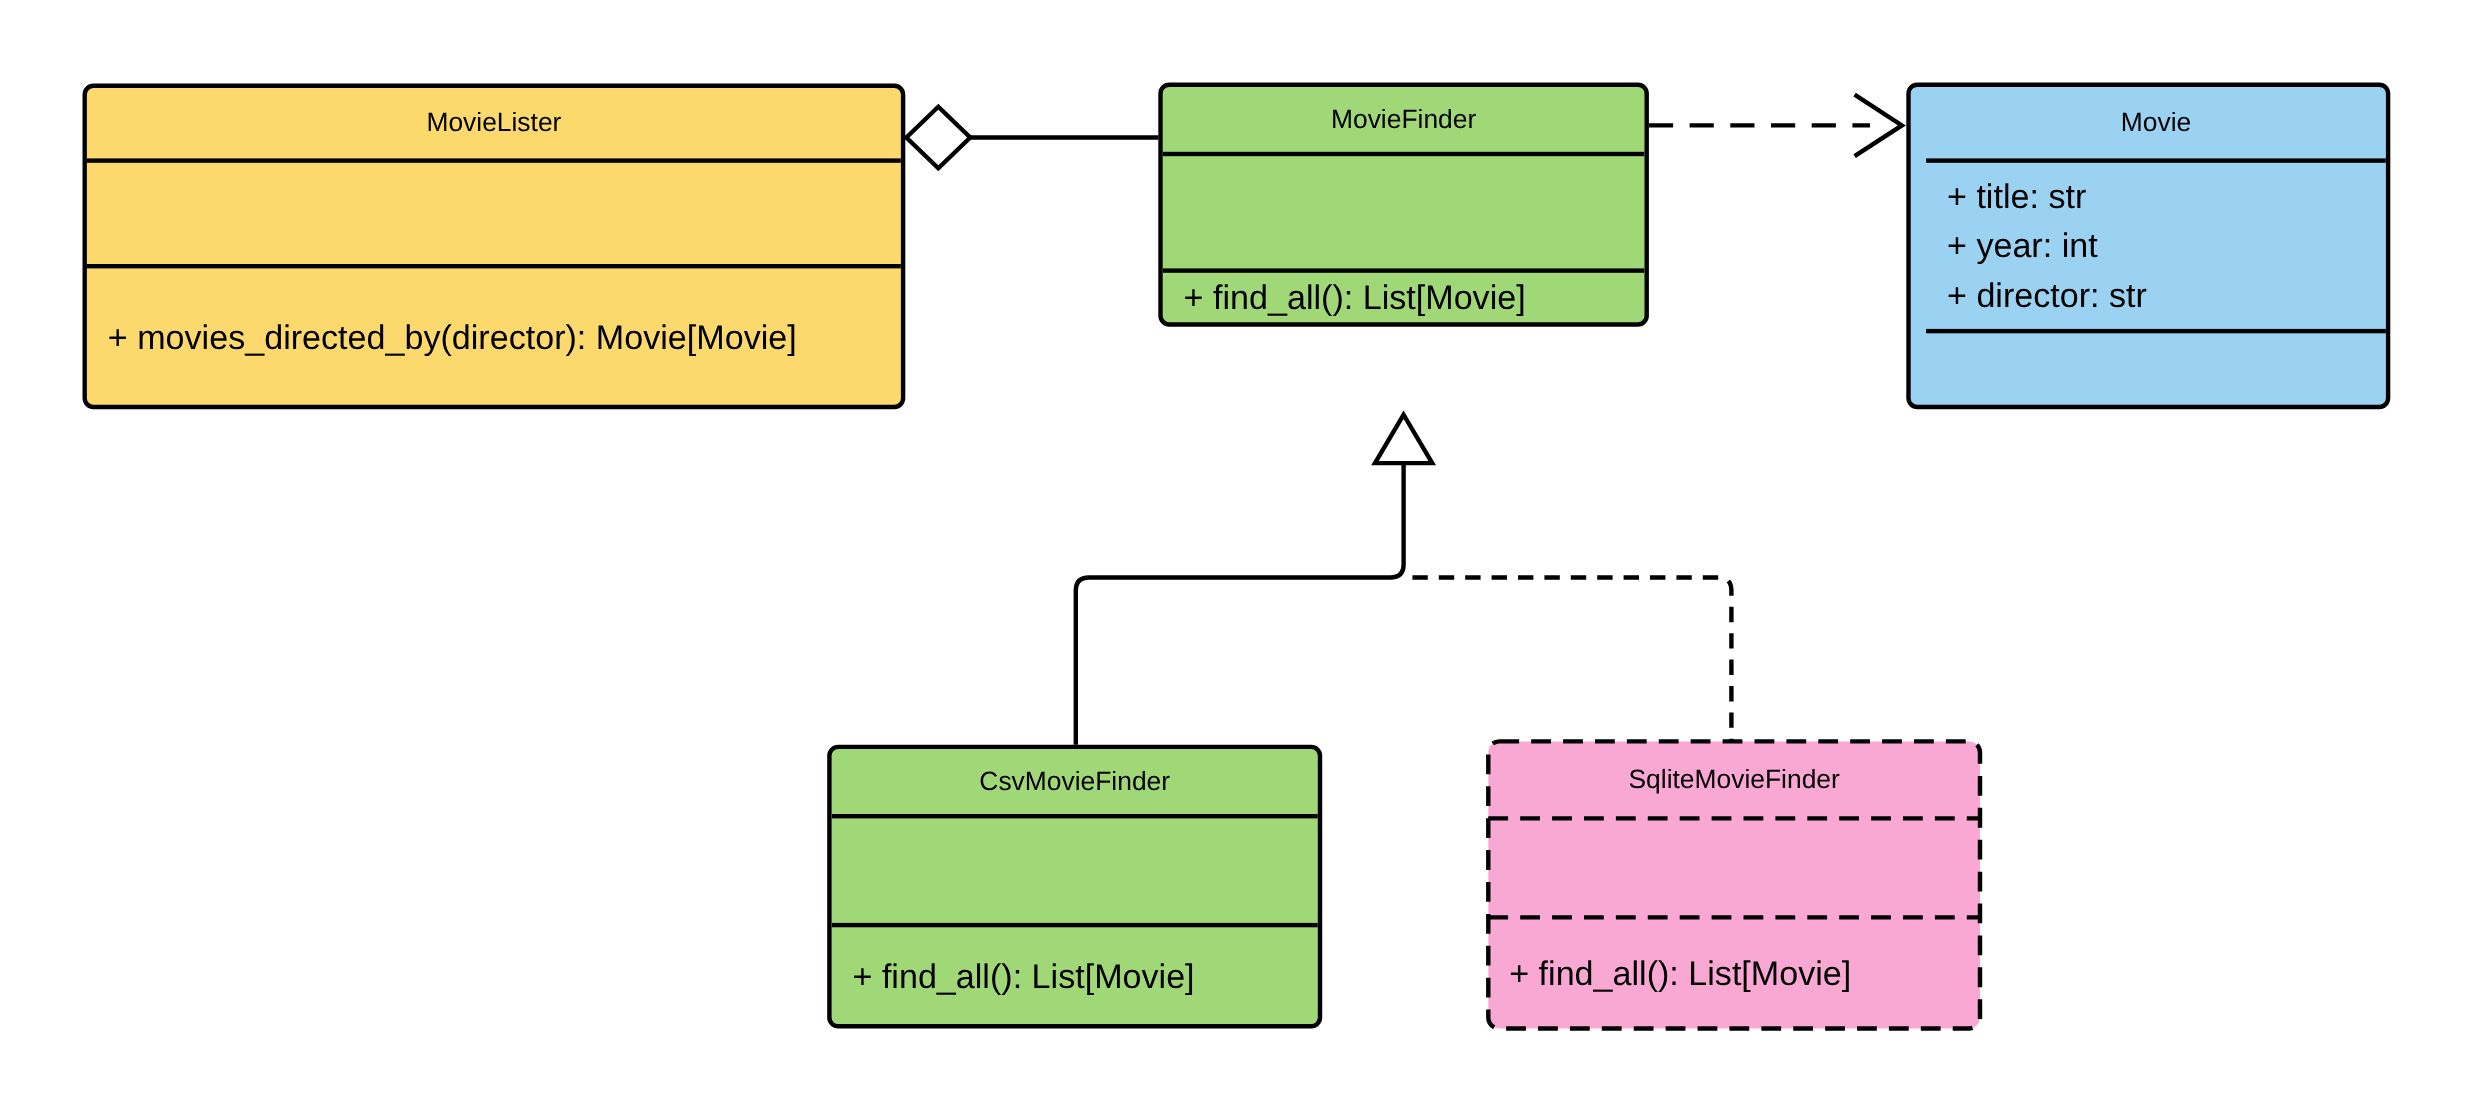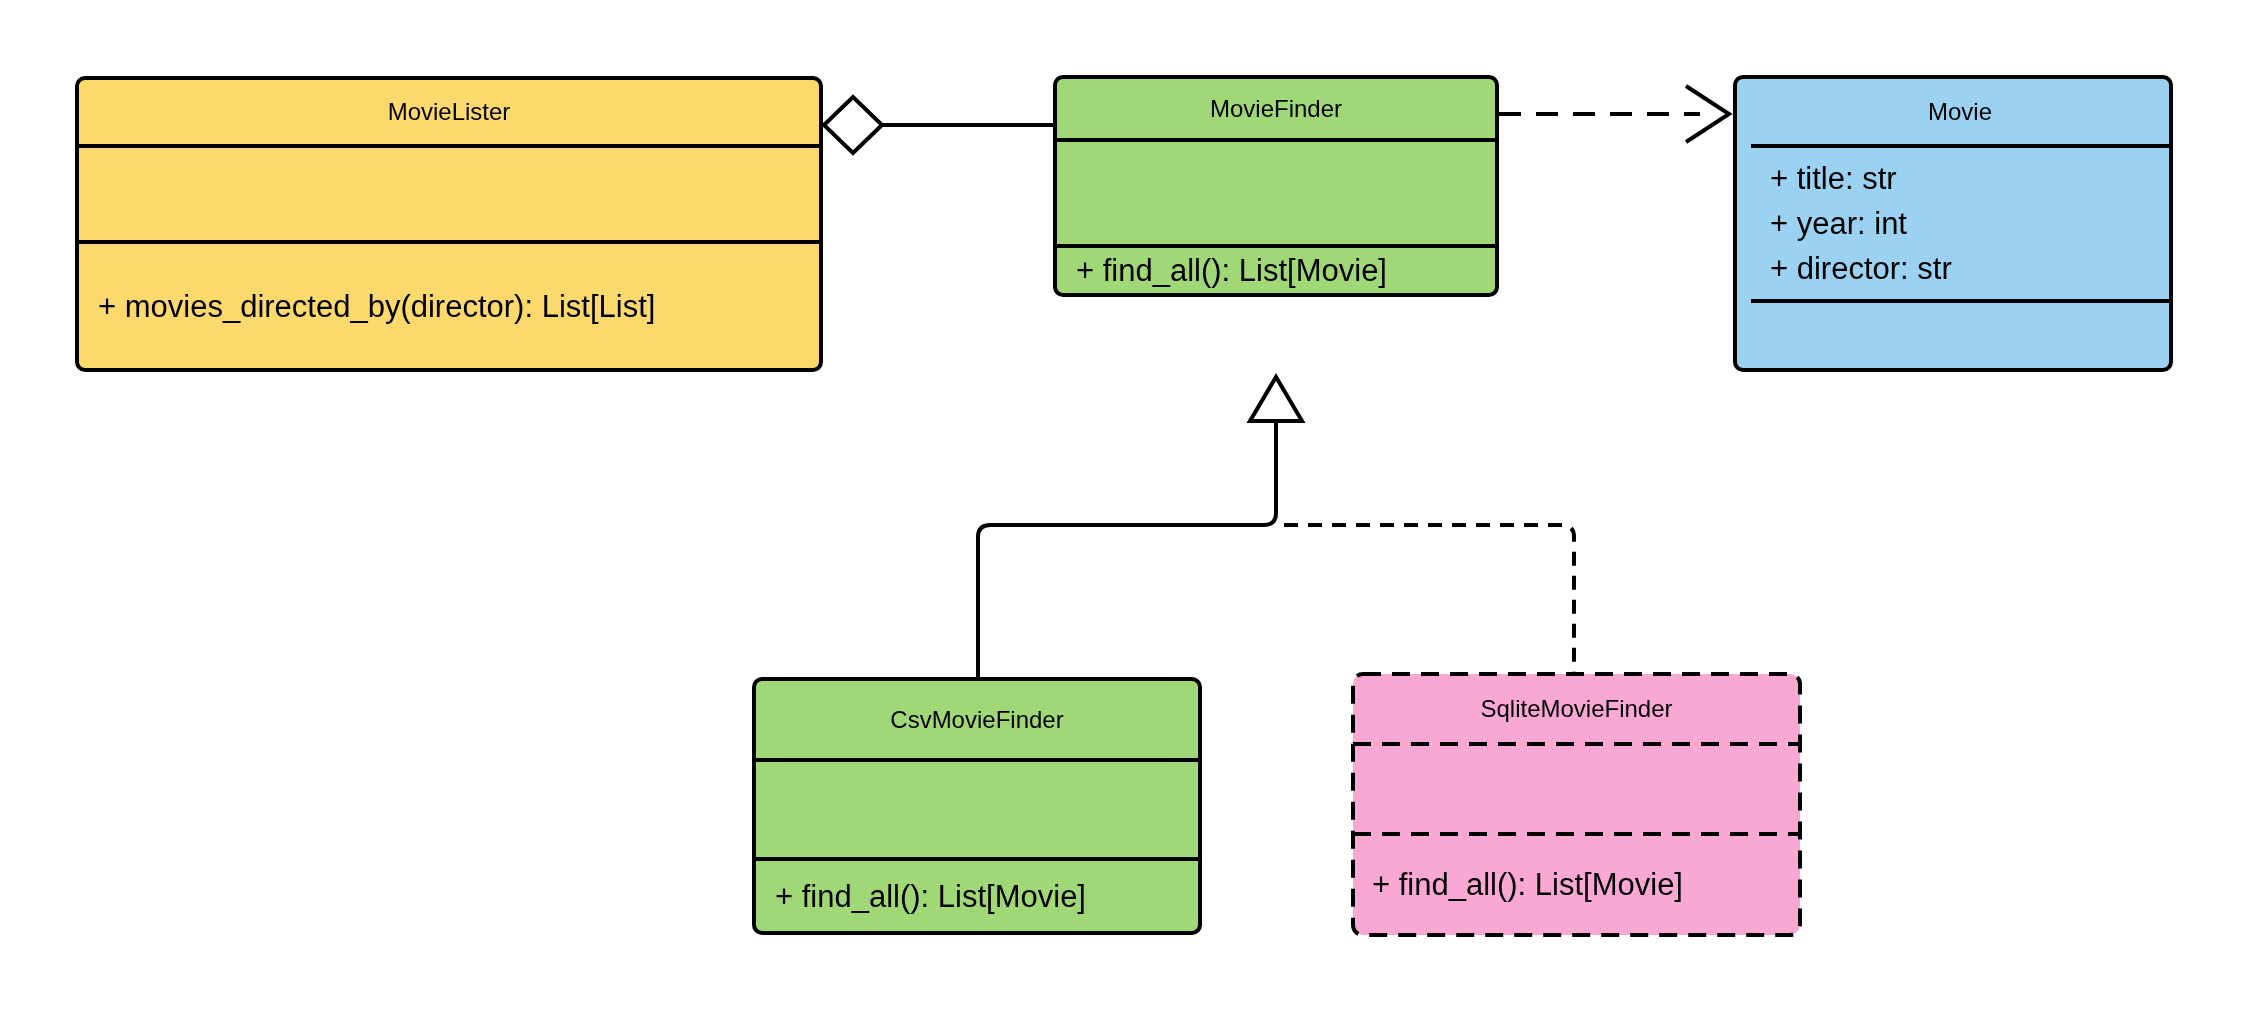--- a/index.html
+++ b/index.html
@@ -52,21 +52,21 @@
 </style>
 </head>
 <body>
 
 <div id="canvas">
 
   <div class="uml-class" style="left: 75px; top: 76px; width: 748px; height: 296px; background-color: rgb(252, 217, 109);">
     <div class="sec title" style="height:64px;">MovieLister</div>
     <div class="sec divided" style="height:96px;"></div>
     <div class="sec divided body grow">
-      <div class="member">+ movies_directed_by(director): List[List]</div>
+      <div class="member">+ movies_directed_by(director): Movie[Movie]</div>
     </div>
   </div>
 
   <div class="uml-class" style="left: 1053px; top: 75px; width: 446px; height: 222px; background-color: rgb(160, 216, 120);">
     <div class="sec title" style="height:65px;">MovieFinder</div>
     <div class="sec divided" style="height:115px;"></div>
     <div class="sec divided body grow">
       <div class="member">+ find_all(): List[Movie]</div>
     </div>
   </div>
@@ -75,21 +75,21 @@
     <div class="sec title" style="height:65px;">Movie</div>
     <div class="sec divided body" style="height:155px;">
       <div class="member">+ title: str</div>
       <div class="member">+ year: int</div>
       <div class="member">+ director: str</div>
     </div>
     <div class="sec divided grow"></div>
   </div>
 
   <div class="uml-class" style="left: 752px; top: 677px; width: 450px; height: 258px; background-color: rgb(160, 216, 120);">
-    <div class="sec title" style="height:77px;">CsvMovieFinder</div>
+    <div class="sec title" style="height:59px;">CsvMovieFinder</div>
     <div class="sec divided" style="height:99px;"></div>
     <div class="sec divided body grow">
       <div class="member">+ find_all(): List[Movie]</div>
     </div>
   </div>
 
   <div class="uml-class dashed-box" style="left: 1353px; top: 674px; width: 447px; height: 261px; background-color: #f9a8d4;">
     <div class="sec title" style="height:70px;">SqliteMovieFinder</div>
     <div class="sec" style="height:90px;"></div>
     <div class="sec body grow">

